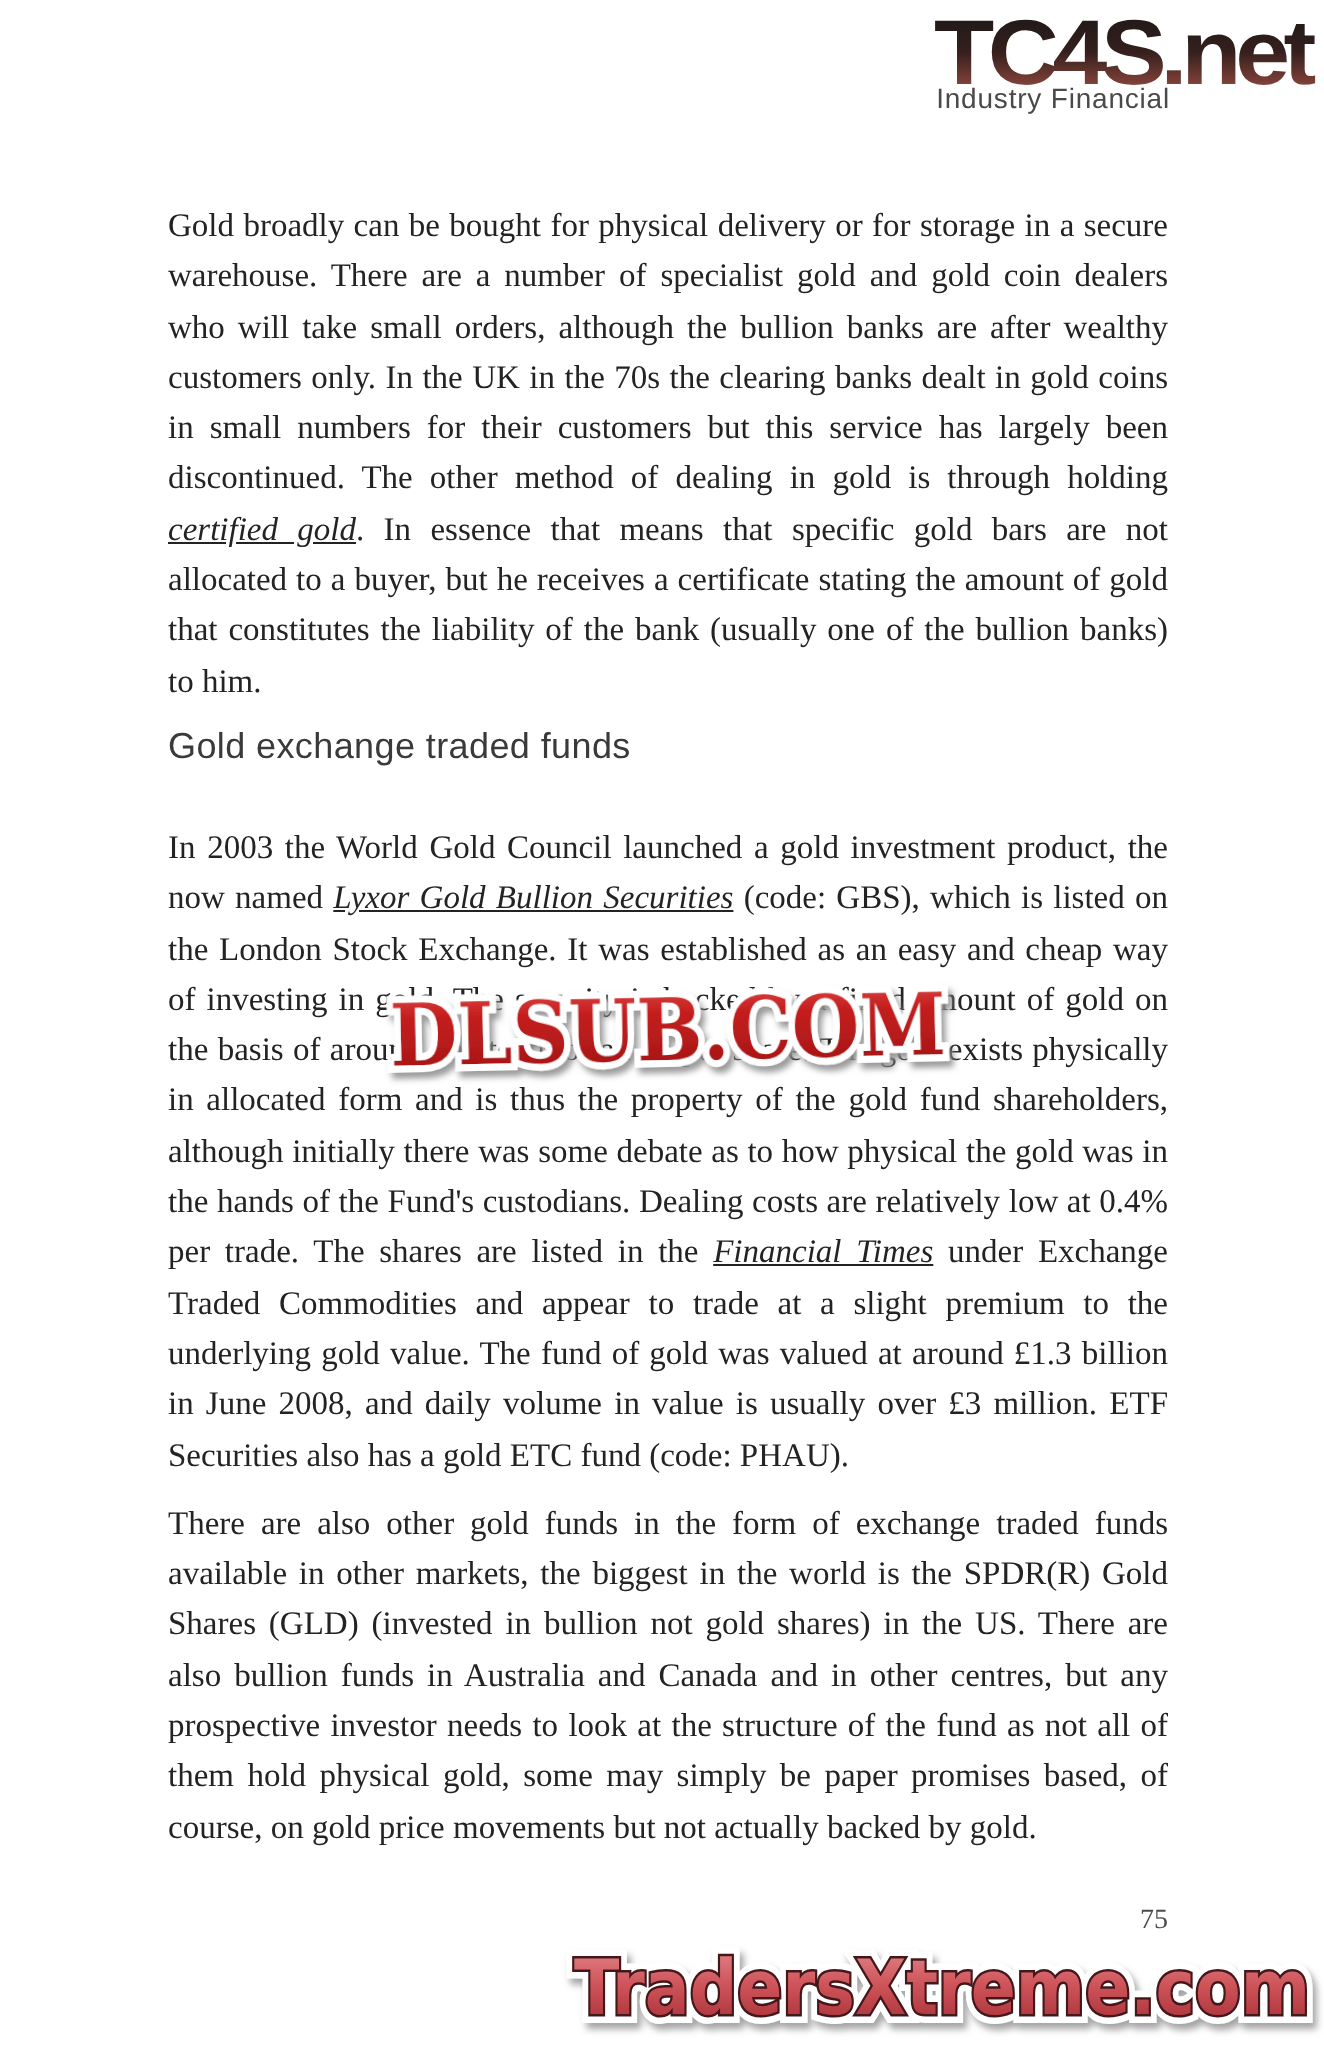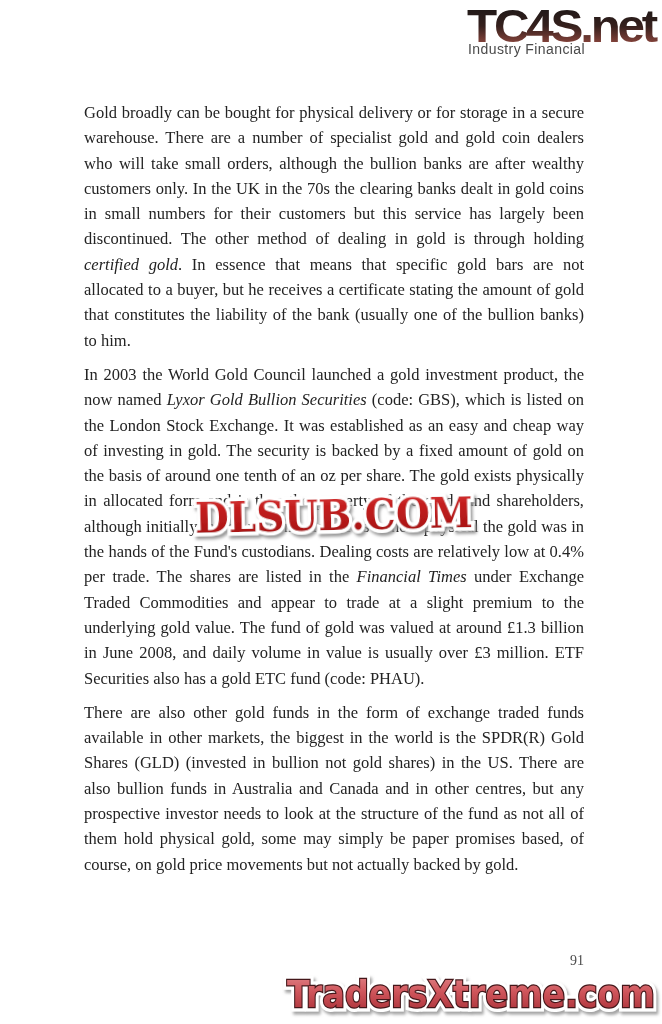--- a/index.html
+++ b/index.html
@@ -18,21 +18,21 @@
     font-family:"Liberation Sans","DejaVu Sans",sans-serif;
     font-size:14px;color:#4a4a4a;letter-spacing:0.4px;
   }
   
   .body-col{
     position:absolute;left:84px;top:100px;width:500px;
     font-size:16.5px;line-height:25.3px;color:#232323;
     text-align:justify;
   }
   .body-col p{margin:0 0 9px 0;}
-  .it{font-style:italic;}
+  .it{font-style:italic;text-decoration:underline;}
   h2.section-heading{
     font-family:"Liberation Sans","DejaVu Sans",sans-serif;
     font-size:18px;font-weight:400;color:#3a3a3a;
     letter-spacing:0.2px;line-height:22px;
     margin:6px 0 27px 0;text-align:left;
   }
   
   .center-mark{position:absolute;left:184px;top:486px;transform:rotate(-1.2deg);}
   
   .page-number{
@@ -59,20 +59,21 @@
       <text x="200" y="42" text-anchor="end" textLength="188" lengthAdjust="spacingAndGlyphs" font-family="Liberation Sans, DejaVu Sans, sans-serif" font-weight="bold" font-size="46" letter-spacing="-3" fill="url(#gLogo)">TC4S.net</text>
     </svg>
   </div>
 
   <div class="running-title">Industry Financial</div>
 
   <div class="body-col">
 
     <p><span>Gold broadly can be bought for physical delivery or for storage in a secure warehouse. There are a number of specialist gold and gold coin dealers who will take small orders, although the bullion banks are after wealthy customers only. In the UK in the 70s the clearing banks dealt in gold coins in small numbers for their customers but this service has largely been discontinued. The other method of dealing in gold is through holding </span><span class="it">certified gold</span><span>. In essence that means that specific gold bars are not allocated to a buyer, but he receives a certificate stating the amount of gold that constitutes the liability of the bank (usually one of the bullion banks) to him.</span></p>
 
+    <h2 class="section-heading">Gold exchange traded funds</h2>
 
     <p><span>In 2003 the World Gold Council launched a gold investment product, the now named </span><span class="it">Lyxor Gold Bullion Securities</span><span> (code: GBS), which is listed on the London Stock Exchange. It was established as an easy and cheap way of investing in gold. The security is backed by a fixed amount of gold on the basis of around one tenth of an oz per share. The gold exists physically in allocated form and is thus the property of the gold fund shareholders, although initially there was some debate as to how physical the gold was in the hands of the Fund's custodians. Dealing costs are relatively low at 0.4% per trade. The shares are listed in the </span><span class="it">Financial Times</span><span> under Exchange Traded Commodities and appear to trade at a slight premium to the underlying gold value. The fund of gold was valued at around £1.3 billion in June 2008, and daily volume in value is usually over £3 million. ETF Securities also has a gold ETC fund (code: PHAU).</span></p>
 
     <p><span>There are also other gold funds in the form of exchange traded funds available in other markets, the biggest in the world is the SPDR(R) Gold Shares (GLD) (invested in bullion not gold shares) in the US. There are also bullion funds in Australia and Canada and in other centres, but any prospective investor needs to look at the structure of the fund as not all of them hold physical gold, some may simply be paper promises based, of course, on gold price movements but not actually backed by gold.</span></p>
   </div>
 
   <div class="center-mark">
     <svg width="300" height="60" viewBox="0 0 300 60">
       <defs>
         <linearGradient id="gRed" x1="0" y1="0" x2="0" y2="1">
@@ -81,21 +82,21 @@
           <stop offset="1" stop-color="#a01313"></stop>
         </linearGradient>
         <filter id="ds1" x="-20%" y="-20%" width="140%" height="140%">
           <feDropShadow dx="2" dy="3" stdDeviation="1.6" flood-color="#8f8f8f" flood-opacity="0.9"></feDropShadow>
         </filter>
       </defs>
       <text x="150" y="44" text-anchor="middle" textLength="278" lengthAdjust="spacingAndGlyphs" font-family="DejaVu Serif, Liberation Serif, serif" font-weight="bold" font-size="43" fill="url(#gRed)" stroke="#ffffff" stroke-width="7" paint-order="stroke" filter="url(#ds1)">DLSUB.COM</text>
     </svg>
   </div>
 
-  <div class="page-number">91</div>
+  <div class="page-number">75</div>
 
   <div class="footer-mark">
     <svg width="386" height="56" viewBox="0 0 386 56">
       <defs>
         <linearGradient id="gSal" x1="0" y1="0" x2="0" y2="1">
           <stop offset="0" stop-color="#e2888c"></stop>
           <stop offset="0.45" stop-color="#cf555b"></stop>
           <stop offset="1" stop-color="#a52b33"></stop>
         </linearGradient>
         <filter id="ds2" x="-20%" y="-20%" width="140%" height="140%">

